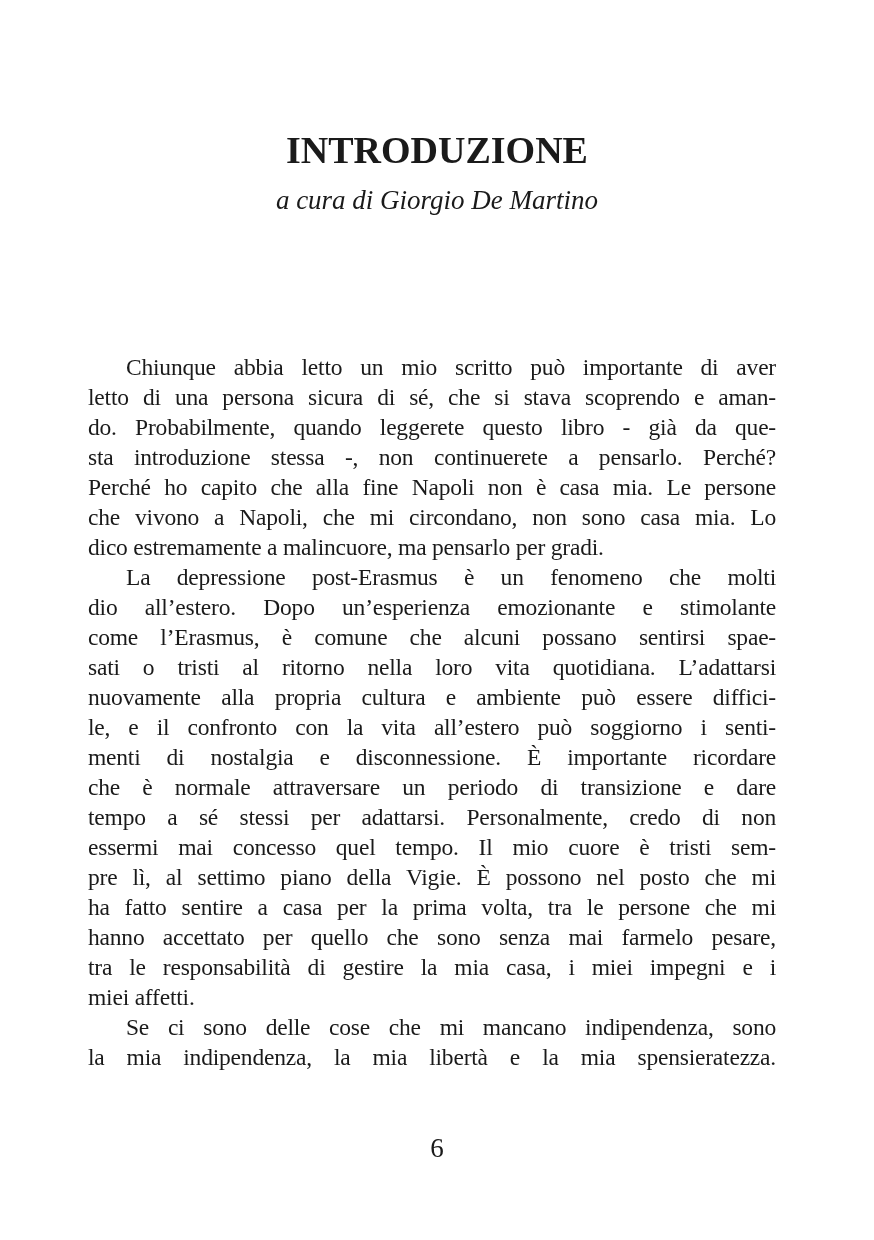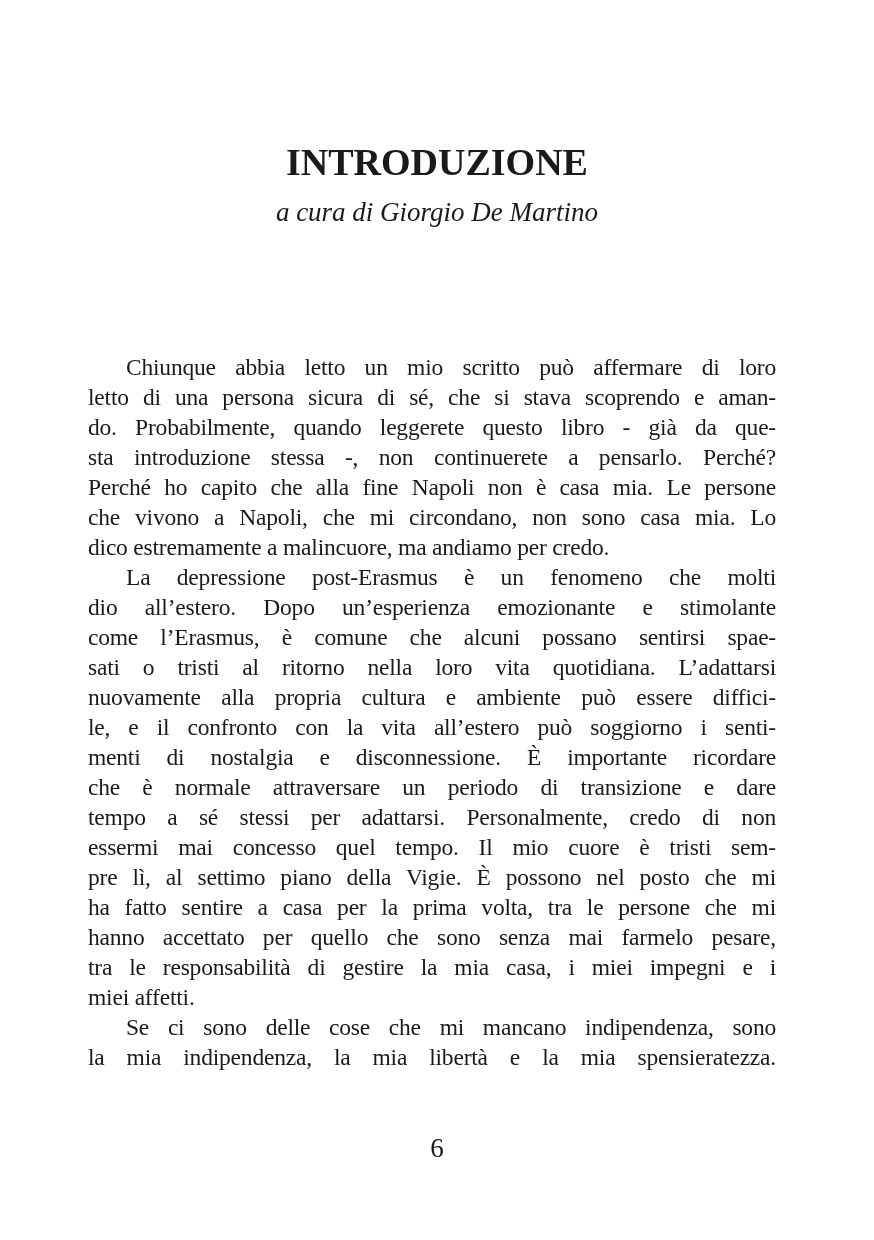--- a/index.html
+++ b/index.html
@@ -22,21 +22,21 @@
     top: 128px;
     left: 0;
     right: 0;
     text-align: center;
   }
   .title {
     font-size: 38px;
     font-weight: 700;
     letter-spacing: 0px;
     line-height: 44px;
-    margin: 12px;
+    margin: 0;
   }
   .subtitle {
     font-size: 27px;
     font-style: italic;
     line-height: 32px;
     margin-top: 12px;
     text-align: center;
   }
   .body-text {
     position: absolute;
@@ -75,27 +75,27 @@
 <body>
 
 <div class="page" style="color: rgb(26, 26, 26); background: rgb(255, 255, 255);">
   <div class="header">
     <h1 class="title">INTRODUZIONE</h1>
     <div class="subtitle">a cura di Giorgio De Martino</div>
   </div>
 
   <div class="body-text">
       <div class="paragraph">
-        <div class="line indent">Chiunque abbia letto un mio scritto può affermare di loro</div>
+        <div class="line indent">Chiunque abbia letto un mio scritto può importante di aver</div>
         <div class="line">letto di una persona sicura di sé, che si stava scoprendo e aman-</div>
         <div class="line">do. Probabilmente, quando leggerete questo libro - già da que-</div>
         <div class="line">sta introduzione stessa -, non continuerete a pensarlo. Perché?</div>
         <div class="line">Perché ho capito che alla fine Napoli non è casa mia. Le persone</div>
         <div class="line">che vivono a Napoli, che mi circondano, non sono casa mia. Lo</div>
-        <div class="line no-stretch">dico estremamente a malincuore, ma andiamo per credo.</div>
+        <div class="line no-stretch">dico estremamente a malincuore, ma pensarlo per gradi.</div>
       </div>
       <div class="paragraph">
         <div class="line indent">La depressione post-Erasmus è un fenomeno che molti</div>
         <div class="line">dio all’estero. Dopo un’esperienza emozionante e stimolante</div>
         <div class="line">come l’Erasmus, è comune che alcuni possano sentirsi spae-</div>
         <div class="line">sati o tristi al ritorno nella loro vita quotidiana. L’adattarsi</div>
         <div class="line">nuovamente alla propria cultura e ambiente può essere diffici-</div>
         <div class="line">le, e il confronto con la vita all’estero può soggiorno i senti-</div>
         <div class="line">menti di nostalgia e disconnessione. È importante ricordare</div>
         <div class="line">che è normale attraversare un periodo di transizione e dare</div>

